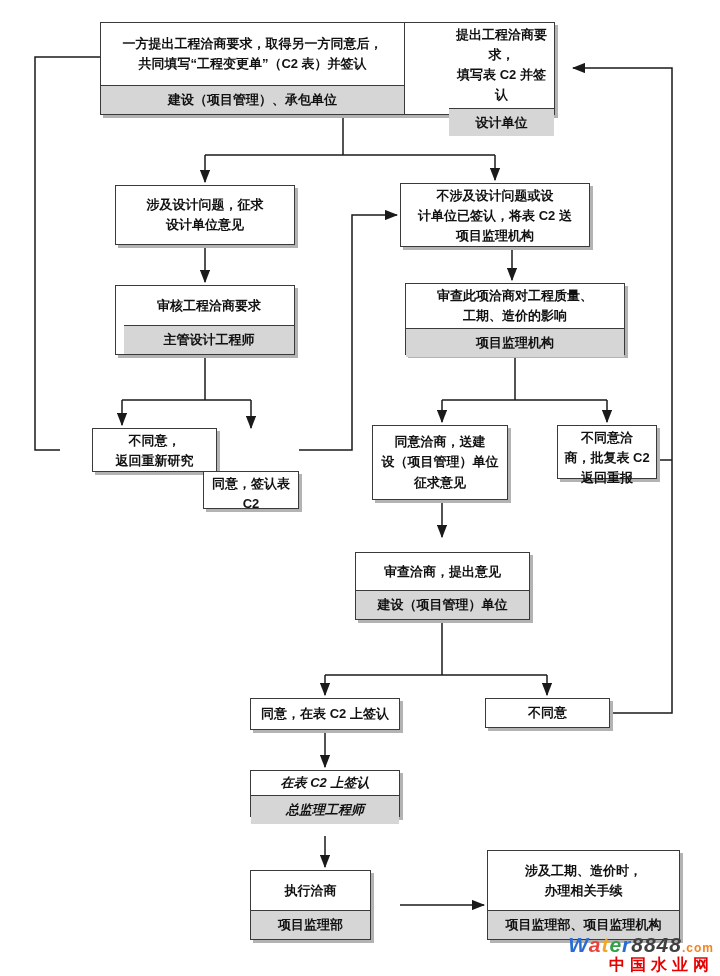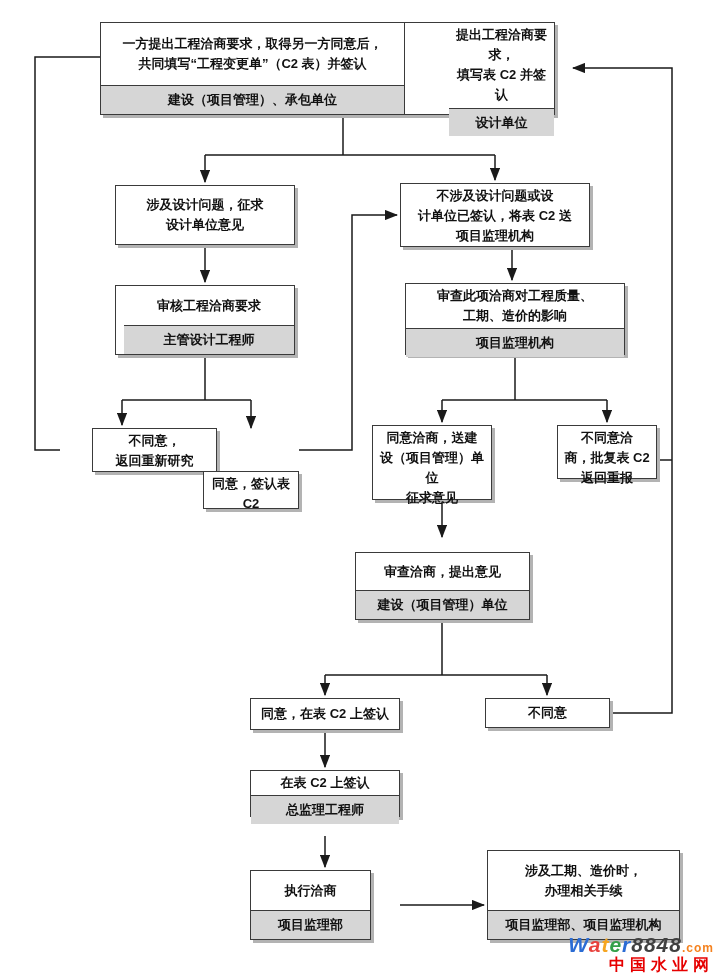--- a/index.html
+++ b/index.html
@@ -51,26 +51,26 @@
   .col-r{flex:1;border-left:1.6px solid #3a3a3a;padding-left:44px;}
 
   
   #n-top{left:100px;top:22px;width:455px;height:93px;justify-content:space-between;}
   #n-involve{left:115px;top:185px;width:180px;height:60px;}
   #n-notinvolve{left:400px;top:183px;width:190px;height:64px;}
   #n-reviewreq{left:115px;top:285px;width:180px;height:70px;padding-left:8px;}
   #n-reviewimpact{left:405px;top:283px;width:220px;height:72px;}
   #n-disagree-restudy{left:60px;top:428px;width:125px;height:44px;margin-left:32px;}
   #n-agree-sign{left:203px;top:431px;width:96px;height:38px;margin-top:40px;}
-  #n-agree-send{left:372px;top:425px;width:120px;height:75px;}
+  #n-agree-send{left:372px;top:425px;width:136px;height:75px;}
   #n-disagree-reply{left:557px;top:425px;width:100px;height:54px;}
   #n-reviewopinion{left:355px;top:540px;width:175px;height:68px;margin-top:12px;}
   #n-agree-onc2{left:250px;top:698px;width:150px;height:32px;}
   #n-disagree{left:485px;top:698px;width:125px;height:30px;}
-  #n-signc2{left:250px;top:770px;width:150px;height:47px;}
+  #n-signc2{left:250px;top:770px;width:150px;height:47px;font-style:italic;}
   #n-execute{left:250px;top:870px;width:121px;height:70px;}
   #n-procedures{left:487px;top:850px;width:193px;height:90px;}
 
   #watermark{
     position:absolute;
     right:6px;
     bottom:2px;
     text-align:right;
     z-index:3;
     line-height:1.05;

